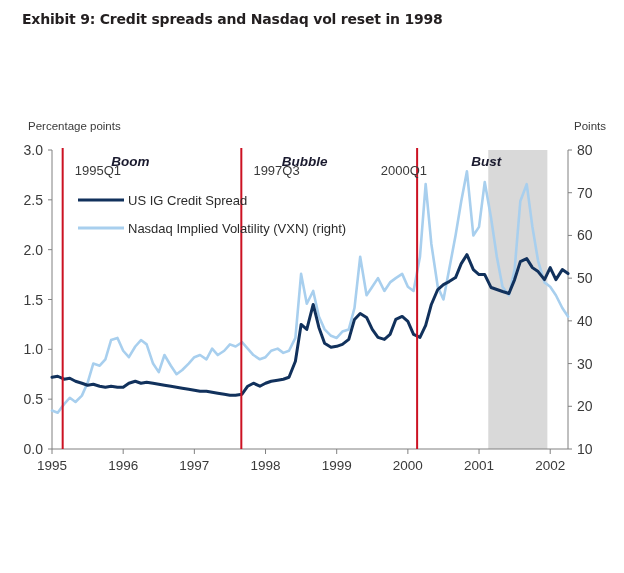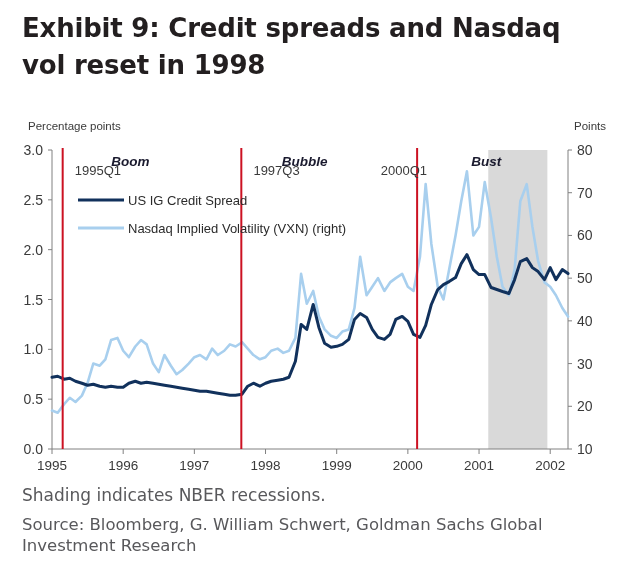--- a/index.html
+++ b/index.html
@@ -2,21 +2,21 @@
 <html><head>
 <meta charset="utf-8">
 <style>
   html,body{margin:0;padding:0;background:#ffffff;}
   body{width:624px;height:573px;font-family:"Liberation Sans",sans-serif;color:#333;overflow:hidden;}
   .page{position:relative;width:624px;height:573px;background:#fff;}
 
   .title{
     position:absolute;left:22px;top:10px;width:584px;
     font-family:"DejaVu Sans","Liberation Sans",sans-serif;
-    font-size:26px;font-weight:bold;color:#231f20;line-height:1.42;
+    font-size:14px;font-weight:bold;color:#231f20;line-height:1.42;
     letter-spacing:-0.2px;
   }
 
   .chartwrap{position:absolute;left:0;top:112px;width:556px;height:368px;}
   svg.chart{display:block;}
 
   .axlabel{font-family:"Liberation Sans",sans-serif;font-size:11.5px;fill:#3a3a3a;}
   .tick{font-family:"Liberation Sans",sans-serif;font-size:14px;fill:#3a3a3a;}
   .xtick{font-family:"Liberation Sans",sans-serif;font-size:13.5px;fill:#3a3a3a;}
   .phase{font-family:"Liberation Sans",sans-serif;font-size:13.5px;font-style:italic;font-weight:bold;fill:#1a1a2e;}
@@ -99,18 +99,14 @@
         <text x="130.28965517240732" y="54.46500000000001" class="phase" text-anchor="middle">Boom</text>
         <text x="304.662068965514" y="54.46500000000001" class="phase" text-anchor="middle">Bubble</text>
         <text x="486.1517241379246" y="54.46500000000001" class="phase" text-anchor="middle">Bust</text>
         <line x1="78" y1="88" x2="124" y2="88" stroke="#11315c" stroke-width="3.2"></line>
         <text x="128" y="93" class="legtxt">US IG Credit Spread</text>
         <line x1="78" y1="116" x2="124" y2="116" stroke="#a8cfee" stroke-width="2.8"></line>
         <text x="128" y="121" class="legtxt">Nasdaq Implied Volatility (VXN) (right)</text>
       </svg>
   </div>
 
-  <div class="footer">
-    <div class="f1">Shading indicates NBER recessions.</div>
-    <div class="f2">Source: Bloomberg, G. William Schwert, Goldman Sachs Global Investment Research</div>
-  </div>
 
 </div>
 
 </body></html>

